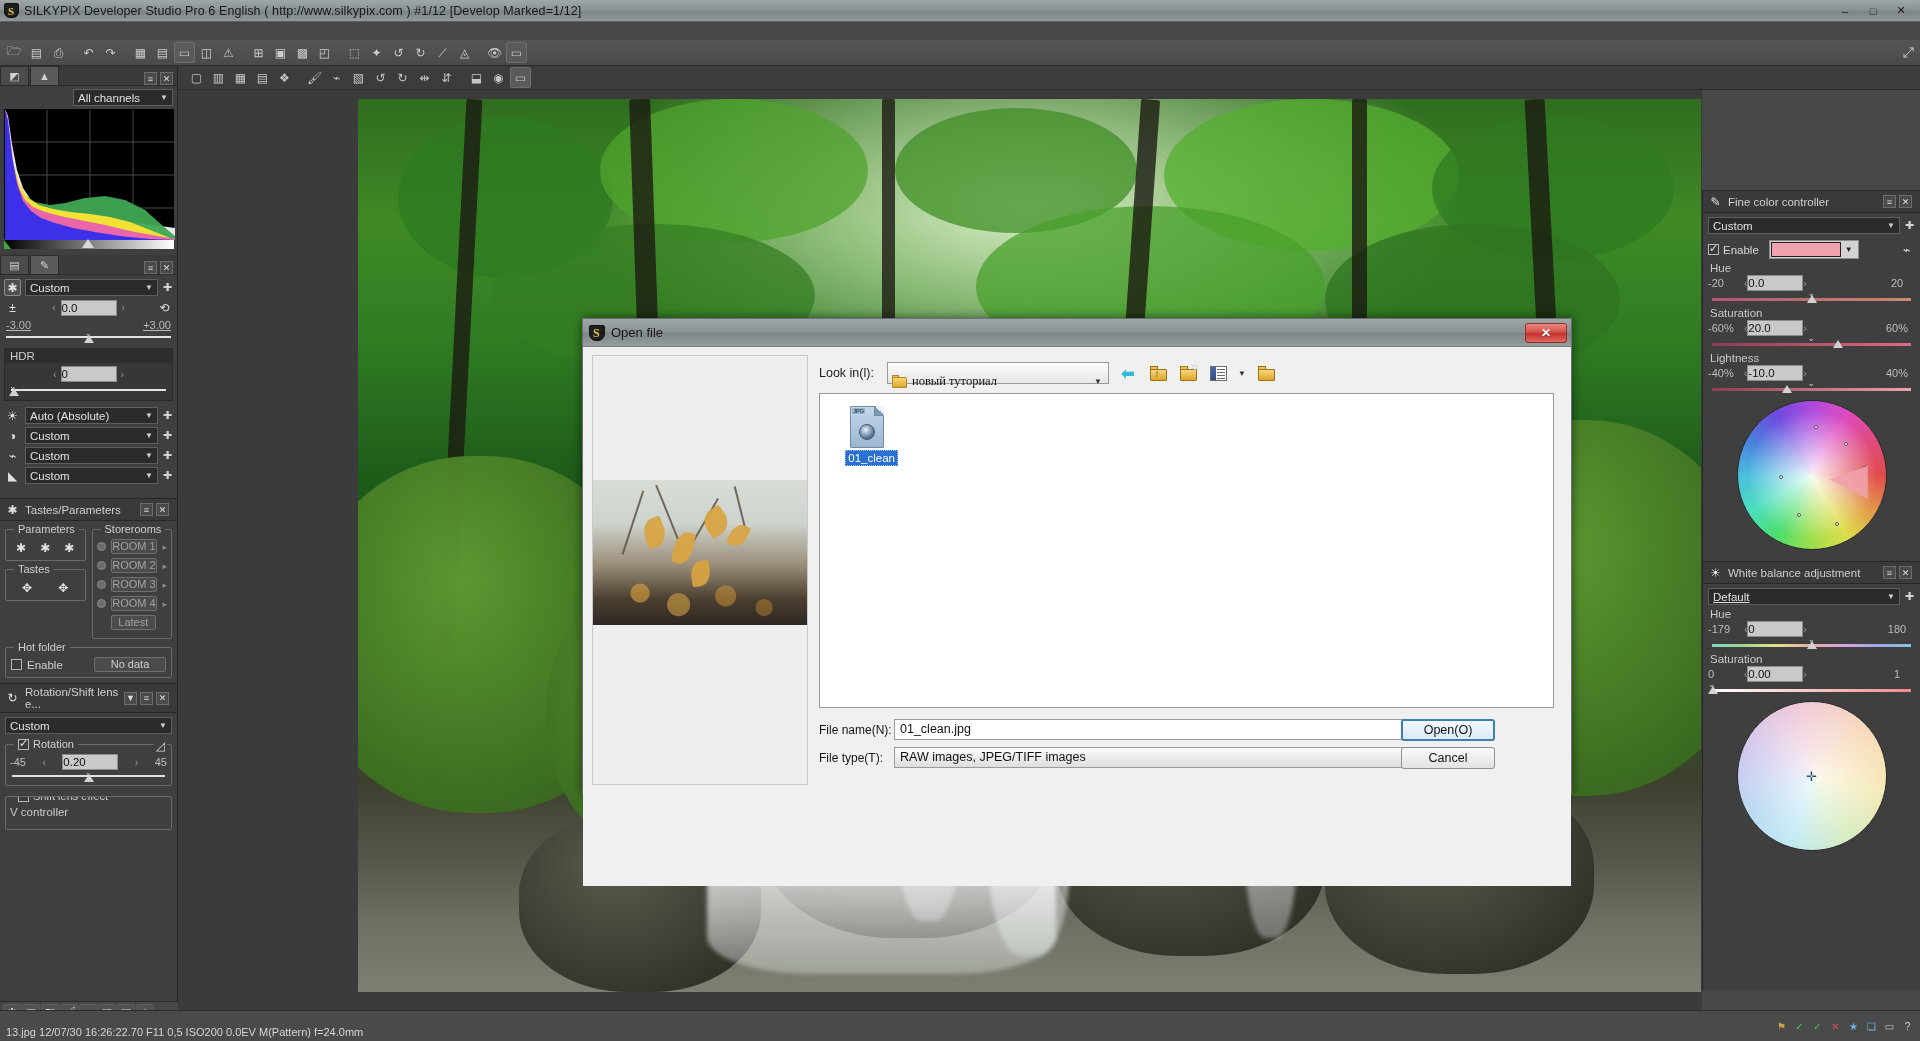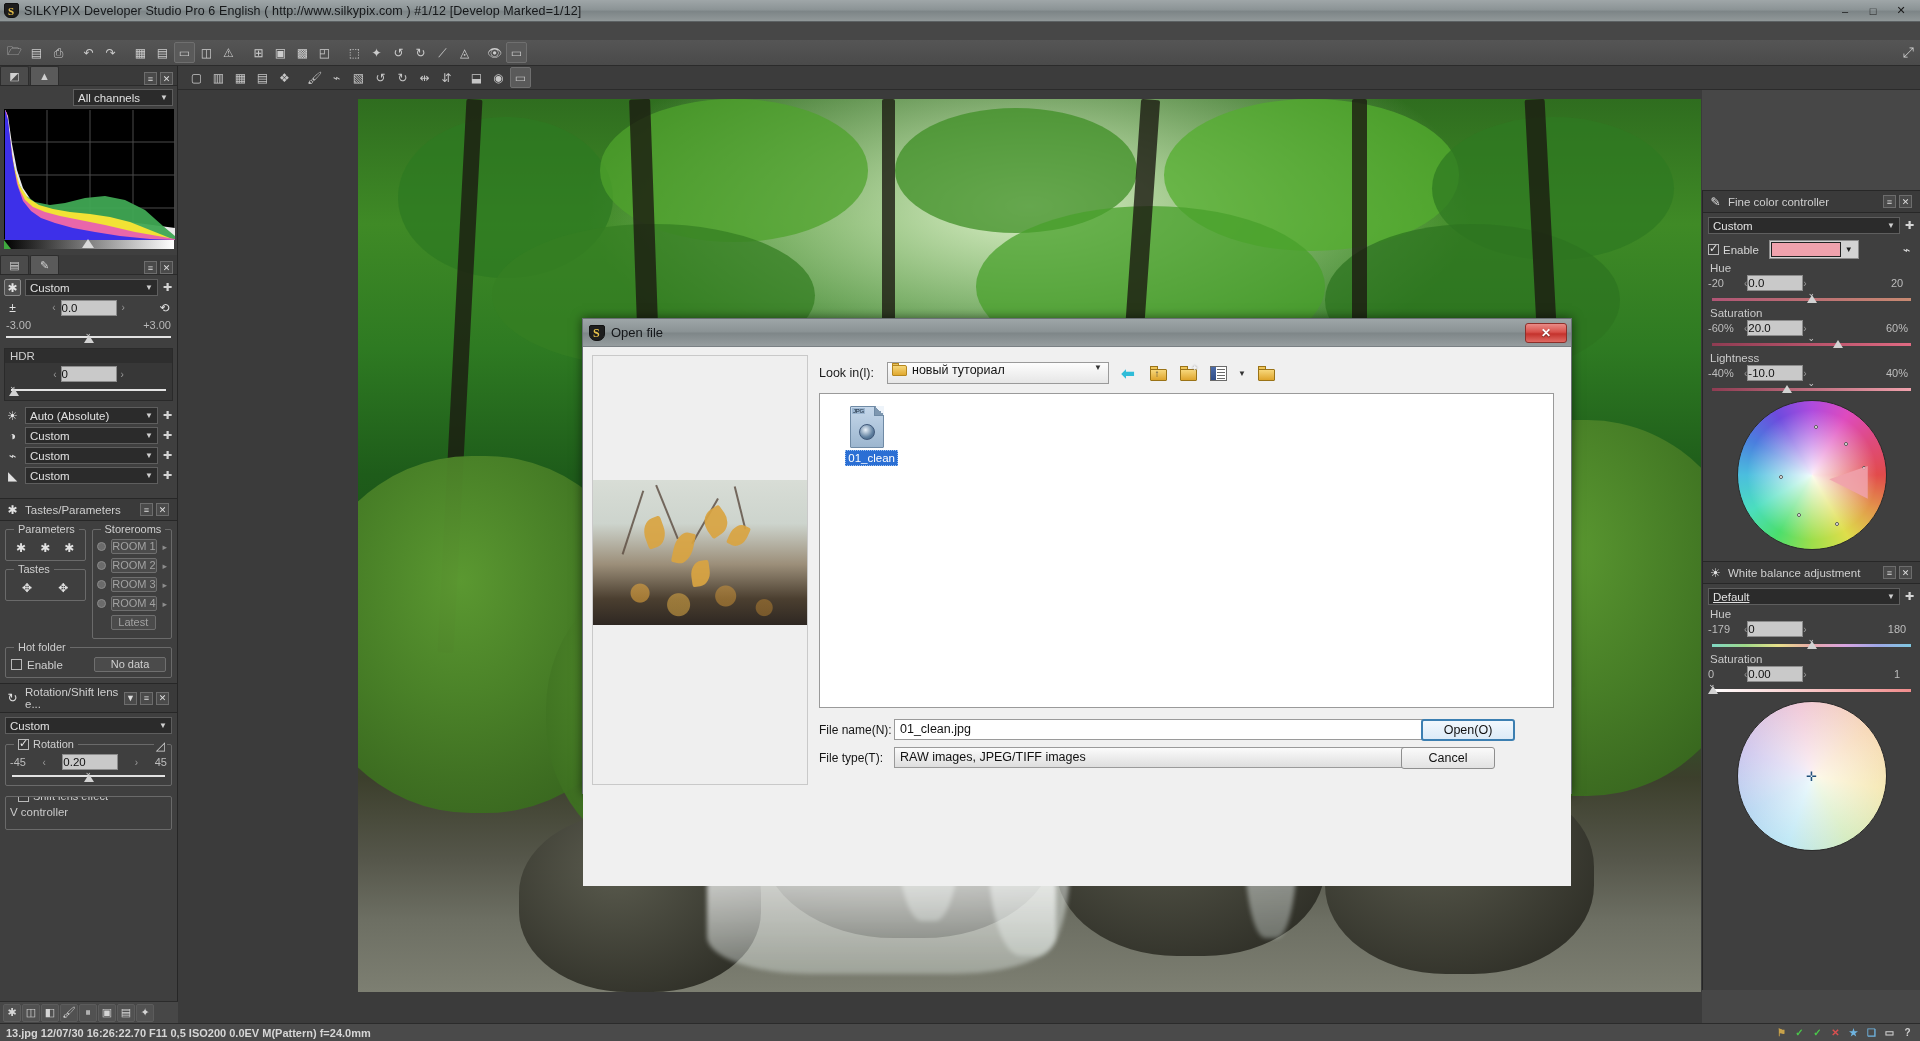--- a/index.html
+++ b/index.html
@@ -110,21 +110,21 @@
   .icon-box{ width:17px;height:17px; display:flex;align-items:center;justify-content:center;
      color:#e2e2e2; font-size:12px; flex:none; }
   .icon-box.framed{ border:1px solid #8a8a8a; background:#4f4f4f; border-radius:2px;}
   .plus-sm{ width:11px;height:11px; color:#d5d5d5; font-size:11px; line-height:10px; text-align:center;}
 
   .spinbox{ display:flex; align-items:center; justify-content:center; gap:5px; }
   .spin-val{ width:56px;height:16px;background:#c9c9c9;border:1px solid #8c8c8c;
      color:#111; font-size:11.5px; padding-right:5px; line-height:15px;}
   .spin-arr{ color:#9a9a9a; font-size:10px; }
 
-  .minmax{ display:flex; justify-content:space-between; color:#b9b9b9; font-size:11px; padding:0 2px;}
+  .minmax{ display:flex; justify-content:space-between; color:#b9b9b9; font-size:11px; padding:0 2px;text-decoration:underline;}
   .slider{ position:relative; height:12px; margin-top:1px; }
   .slider .track{ position:absolute; left:2px; right:2px; top:4px; height:2px; background:#e2e2e2; }
   .slider .knob{ position:absolute; top:3px; width:0;height:0;
      border-left:5px solid transparent;border-right:5px solid transparent;border-bottom:8px solid #d2d2d2;}
   .slider .chev{ position:absolute; top:-4px; color:#cfcfcf; font-size:9px; }
 
   .hdr-box{ border:1px solid #2a2a2a; background:#373737; margin-top:4px; }
   .hdr-title{ background:#2e2e2e; color:#cfcfcf; font-size:11.5px; padding:1px 5px; }
 
   .group-box{ border:1px solid #6a6a6a; border-radius:2px; position:relative; padding:10px 5px 5px 5px; margin-top:8px;}
@@ -236,21 +236,21 @@
       linear-gradient(180deg,#d8ddd6 0%,#cdd4cd 30%,#9c8f7a 58%,#4b3f30 82%,#2e2722 100%);
   }
   .pl{ position:absolute; background:#d9a441; border-radius:60% 10% 60% 10%; opacity:.92; }
   .pbr{ position:absolute; background:#5a4a3e; opacity:.8; }
 
   .lookin-row{ position:absolute; left:236px; top:14px; width:735px; height:24px;
      display:flex; align-items:center; gap:8px; }
   .lookin-lbl{ color:#1b1b1b; font-size:12.5px; width:60px;}
   .lookin-combo{
     width:222px; height:22px; background:linear-gradient(180deg,#fdfdfd,#e6e6e6);
-    border:1px solid #9a9a9a; display:flex; padding:0 2px 0 4px;
+    border:1px solid #9a9a9a; display:flex; align-items:center; padding:16px 2px 0 4px;font-family:Liberation Serif, serif;
   }
   .folder-ico{ width:15px;height:13px; margin-right:5px; flex:none; position:relative;}
   .folder-ico .b{ position:absolute; inset:2px 0 0 0; background:linear-gradient(180deg,#f7d77a,#e0a82e);
      border:1px solid #b5871f; border-radius:1px 2px 1px 1px;}
   .folder-ico .tabf{ position:absolute; left:0; top:0; width:7px;height:3px;
      background:#e9c25d; border:1px solid #b5871f; border-bottom:none; border-radius:1px 1px 0 0;}
   .lookin-combo .txt{ color:#111; font-size:12.5px; white-space:nowrap; }
   .lookin-combo .dd{ margin-left:auto; width:16px; text-align:center; color:#333; font-size:8px;}
   .nav-ico{ width:22px;height:21px; display:flex;align-items:center;justify-content:center; position:relative;}
   .back-arrow{ color:#2fbcd8; font-size:16px; font-weight:bold; }
@@ -293,28 +293,28 @@
      background:linear-gradient(180deg,#fbfbfb,#dedede); border:1px solid #9a9a9a;
      color:#111; font-size:12.5px; padding:0 5px; line-height:19px; display:flex; align-items:center;}
   .ftype-select .dd{ margin-left:auto; font-size:8px; color:#333; }
   .dlg-btn{
     position:absolute; width:94px; height:22px;
     background:linear-gradient(180deg,#fafafa,#e2e2e2);
     border:1px solid #8f8f8f; border-radius:3px;
     color:#111; font-size:12.5px; display:flex;align-items:center;justify-content:center;
   }
   .dlg-btn.primary{ left:818px; top:372px; border:2px solid #3c7fb1;
-    background:linear-gradient(180deg,#f2f8fd,#dcebf7);margin-left:20px; }
+    background:linear-gradient(180deg,#f2f8fd,#dcebf7); }
   .dlg-btn.cancel{ left:818px; top:400px; }
 
   
   .statusbar{
     position:absolute; left:0; bottom:0; width:1920px; height:18px;
     background:#4a4a4a; border-top:1px solid #2b2b2b;
-    display:flex; align-items:center; padding:8px 6px;font-weight:bold;
+    display:flex; padding:15px 6px;
   }
   .statusbar .txt{ color:#d6d6d6; font-size:11px; }
   .statusbar .right{ margin-left:auto; display:flex; gap:5px; align-items:center; }
   .st-ico{ width:13px;height:13px; display:flex;align-items:center;justify-content:center;
      font-size:10px; color:#ddd; }
   .bottomtools{
     position:absolute; left:0; bottom:18px; width:178px; height:22px;
     background:#474747; border-top:1px solid #2b2b2b; display:flex; align-items:center; padding-left:3px;
   }
   .bt{ width:18px;height:18px; margin-right:1px; display:flex;align-items:center;justify-content:center;

